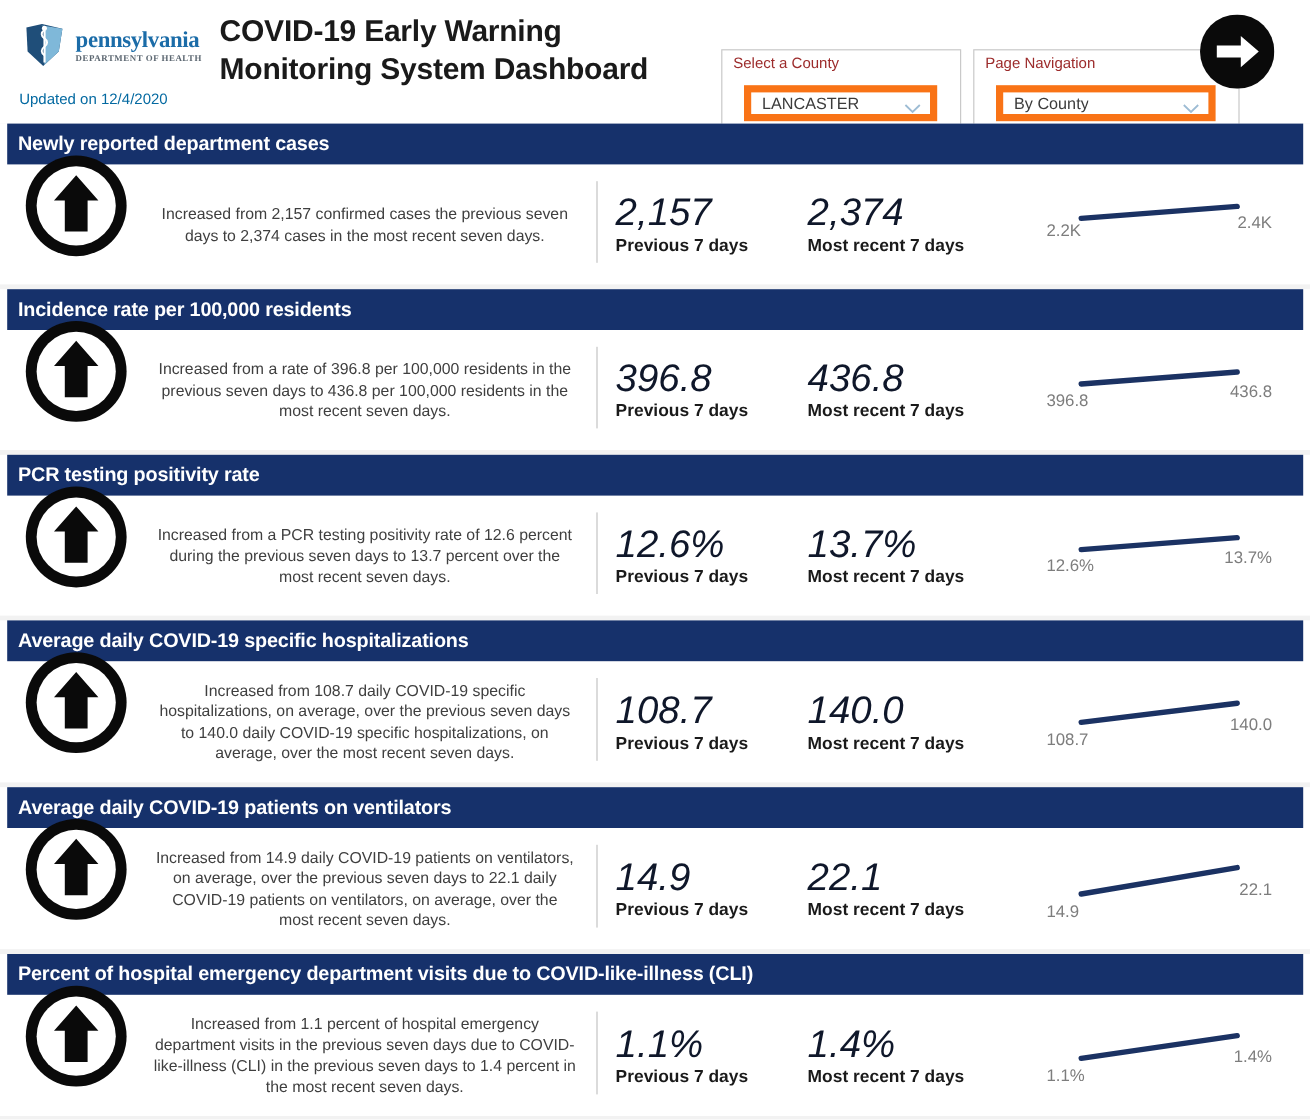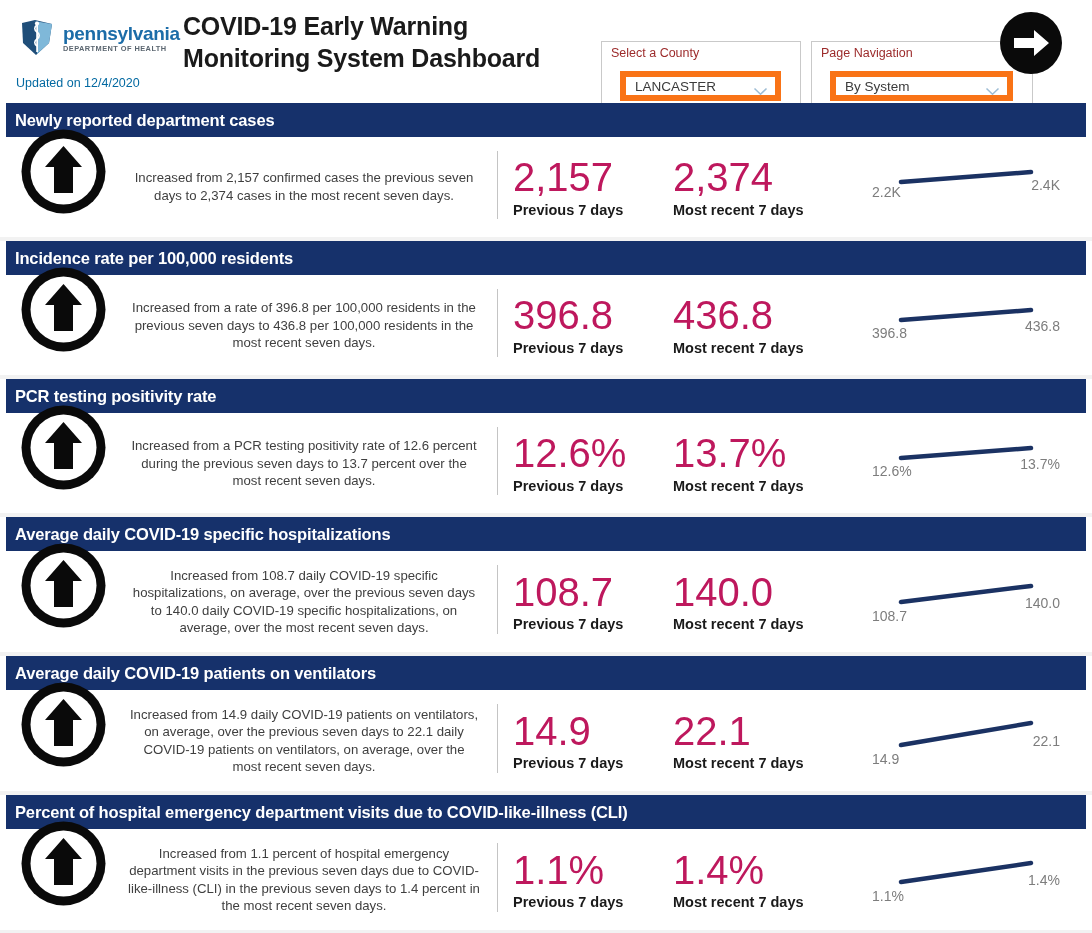--- a/index.html
+++ b/index.html
@@ -7,21 +7,21 @@
     width: 1092px; height: 933px;
     background: #ffffff;
     font-family: "Liberation Sans", sans-serif;
     overflow: hidden;
   }
   .page { position: relative; width: 1092px; height: 933px; background: #f2f2f2; }
 
   
   .header { position: absolute; left: 0; top: 0; width: 1092px; height: 103px; background: #ffffff; }
 
-  .logo-block { position: absolute; left: 16px; top: 18px; width: 170px; }
+  .logo-block { position: absolute; left: 16px; top: 18px; width: 170px; font-family: Liberation Serif, serif; }
   .logo-row { display: flex; align-items: center; gap: 5px; }
   .logo-mark { width: 42px; height: 40px; flex: none; }
   .logo-words { display: flex; flex-direction: column; line-height: 1; }
   .logo-main { font-size: 19px; font-weight: 700; color: #1b6ca8; letter-spacing: -0.3px; }
   .logo-sub { font-size: 7.4px; font-weight: 700; color: #5b6670; letter-spacing: 0.45px; margin-top: 2px; }
   .updated { position: absolute; left: 16px; top: 76px; font-size: 12.5px; color: #0369a1; white-space: nowrap; }
 
   .title { position: absolute; left: 183px; top: 10px; width: 400px;
     font-size: 25px; font-weight: 700; color: #1a1a1a; line-height: 1.28; letter-spacing: -0.2px; }
 
@@ -51,21 +51,21 @@
 
   .desc { position: absolute; left: 128px; width: 352px; top: 50%;
     transform: translateY(-50%); text-align: center;
     font-size: 13.2px; color: #3f3f3f; line-height: 1.33; }
 
   .divider { position: absolute; left: 497px; top: 14px; width: 1px; bottom: 18px; background: #c4c4c4; }
 
   .stat { position: absolute; top: 50%; transform: translateY(-50%); }
   .stat-prev { left: 513px; }
   .stat-recent { left: 640px; margin-left: 33px; }
-  .stat-val { font-size: 40px; color: #be185d; line-height: 1.04; font-weight: 400; white-space: nowrap; }
+  .stat-val { font-size: 32px; color: #0f172a; line-height: 1.04; font-weight: 400; white-space: nowrap; font-style: italic; }
   .stat-lbl { font-size: 14.5px; font-weight: 700; color: #1a1a1a; margin-top: 3px; white-space: nowrap; }
 
   .spark { position: absolute; left: 866px; top: 50%; transform: translateY(-50%);
     width: 200px; height: 62px; }
   .spark svg { position: absolute; left: 0; top: 0; }
   .spark-lbl { position: absolute; font-size: 14px; color: #7d7d7d; white-space: nowrap; }
   .spark-lbl.start { left: 6px; }
   .spark-lbl.end { right: 6px; }
 </style>
 </head>
@@ -105,21 +105,21 @@
           <svg viewBox="0 0 15 9" width="15" height="9">
             <path d="M1.5 1.5 L7.5 7.3 L13.5 1.5" fill="none" stroke="#9dbcd4" stroke-width="1.5"></path>
           </svg>
         </span>
       </div>
     </div>
 
     <div class="slicer slicer-nav">
       <div class="slicer-label">Page Navigation</div>
       <div class="slicer-box">
-        <span class="slicer-value">By System</span>
+        <span class="slicer-value">By County</span>
         <span class="chev">
           <svg viewBox="0 0 15 9" width="15" height="9">
             <path d="M1.5 1.5 L7.5 7.3 L13.5 1.5" fill="none" stroke="#9dbcd4" stroke-width="1.5"></path>
           </svg>
         </span>
       </div>
     </div>
 
     <div class="nav-arrow">
       <svg viewBox="0 0 62 62" width="62" height="62">

